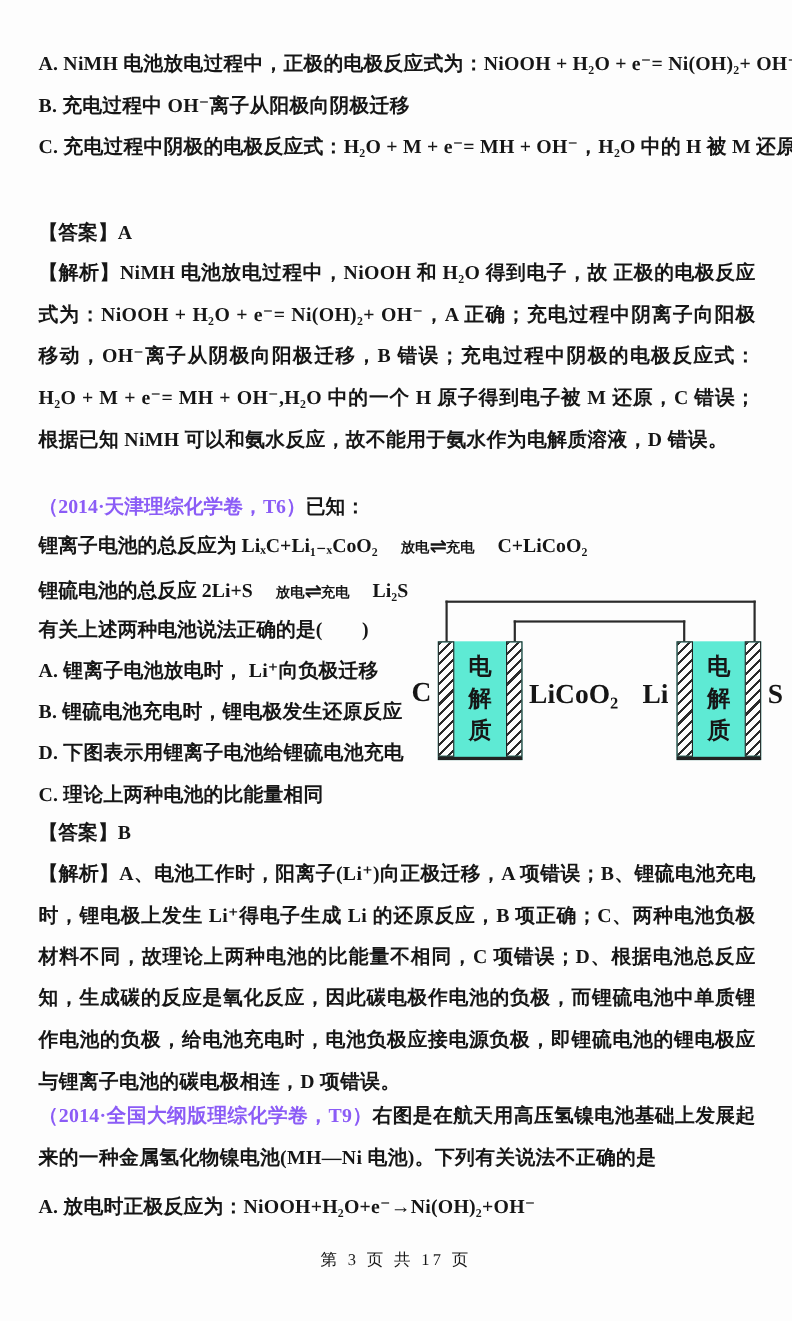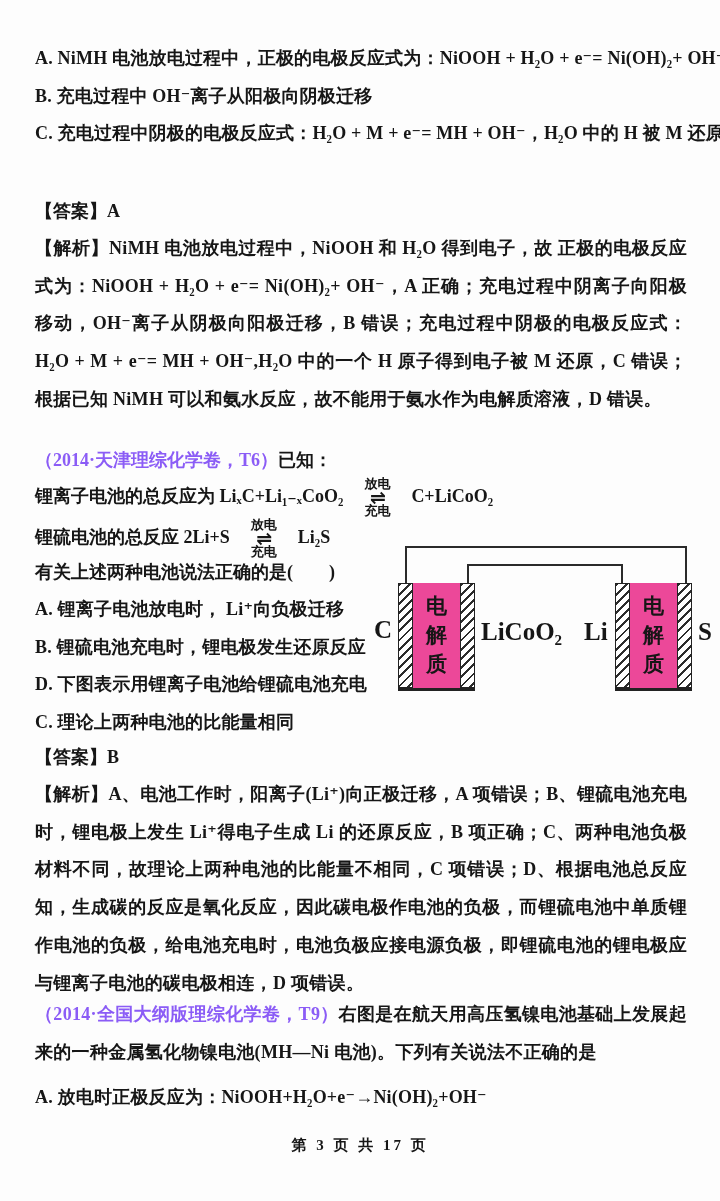--- a/index.html
+++ b/index.html
@@ -7,35 +7,35 @@
   .page {
     position:relative; width:720px; height:1201px; background:#fdfdfd;
     font-family:"Liberation Serif","DejaVu Serif",serif;
     font-weight:700; color:#161616; overflow:hidden;
   }
   .block { position:absolute; left:35px; width:652px; font-size:18px; line-height:37.7px; }
   .opt-line { white-space:nowrap; letter-spacing:0.2px; }
   .para { text-align:justify; letter-spacing:0.3px; }
   .src { color:#8b5cf6; font-weight:700;font-family:Liberation Serif, serif; }
   .eq-line { display:flex; align-items:center; height:42px; white-space:nowrap;gap:14px; }
-  .rev { display:inline-flex; flex-direction:column; align-items:center; margin:0 7px; }
+  .rev { display:inline-flex; flex-direction:row; align-items:center; margin:0 7px; }
   .rev-lbl { font-size:13px; line-height:13px; }
   .rev-arr { font-family:"DejaVu Sans",sans-serif; font-size:19px; line-height:14px; letter-spacing:-1px; }
   
   .diagram { position:absolute; left:372px; top:538px; width:340px; height:162px; }
   .wire { position:absolute; border-color:#2b2b2b; border-style:solid; border-width:0; }
-  .cell { position:absolute; top:45px; width:77px; height:108px; border-bottom:3px solid #222; display:flex; justify-content:center; background:#ec4899; }
+  .cell { position:absolute; top:45px; width:77px; height:108px; border-bottom:3px solid #222; display:flex; justify-content:center; background:#5eead4; }
   .bar {
     width:15px; height:100%; border:1.6px solid #222;
     background:repeating-linear-gradient(135deg,#2c2c2c 0px,#2c2c2c 2px,#ffffff 2px,#ffffff 6.5px);
   }
   .cell-mid { flex:1; display:flex; align-items:center; justify-content:center; }
   .vtext { width:24px; font-size:21px; line-height:29px; word-break:break-all; text-align:center; }
   .dlabel { position:absolute; font-size:25px; white-space:nowrap; }
-  .footer { position:absolute; left:0; top:1136px; width:100%; text-align:center; font-size:15px; letter-spacing:3px; font-weight:700; }
+  .footer { position:absolute; left:0; top:1136px; width:100%; text-align:center; font-size:15px; letter-spacing:3px; font-weight:400; }
 </style>
 </head>
 <body>
 
 <div class="page">
 
   <div class="block" style="top:40px;">
     <div class="opt-line">A. NiMH 电池放电过程中，正极的电极反应式为：NiOOH + H₂O + e⁻= Ni(OH)₂+ OH⁻</div>
     <div class="opt-line">B. 充电过程中 OH⁻离子从阳极向阴极迁移</div>
     <div class="opt-line">C. 充电过程中阴极的电极反应式：H₂O + M + e⁻= MH + OH⁻，H₂O 中的 H 被 M 还原</div>

